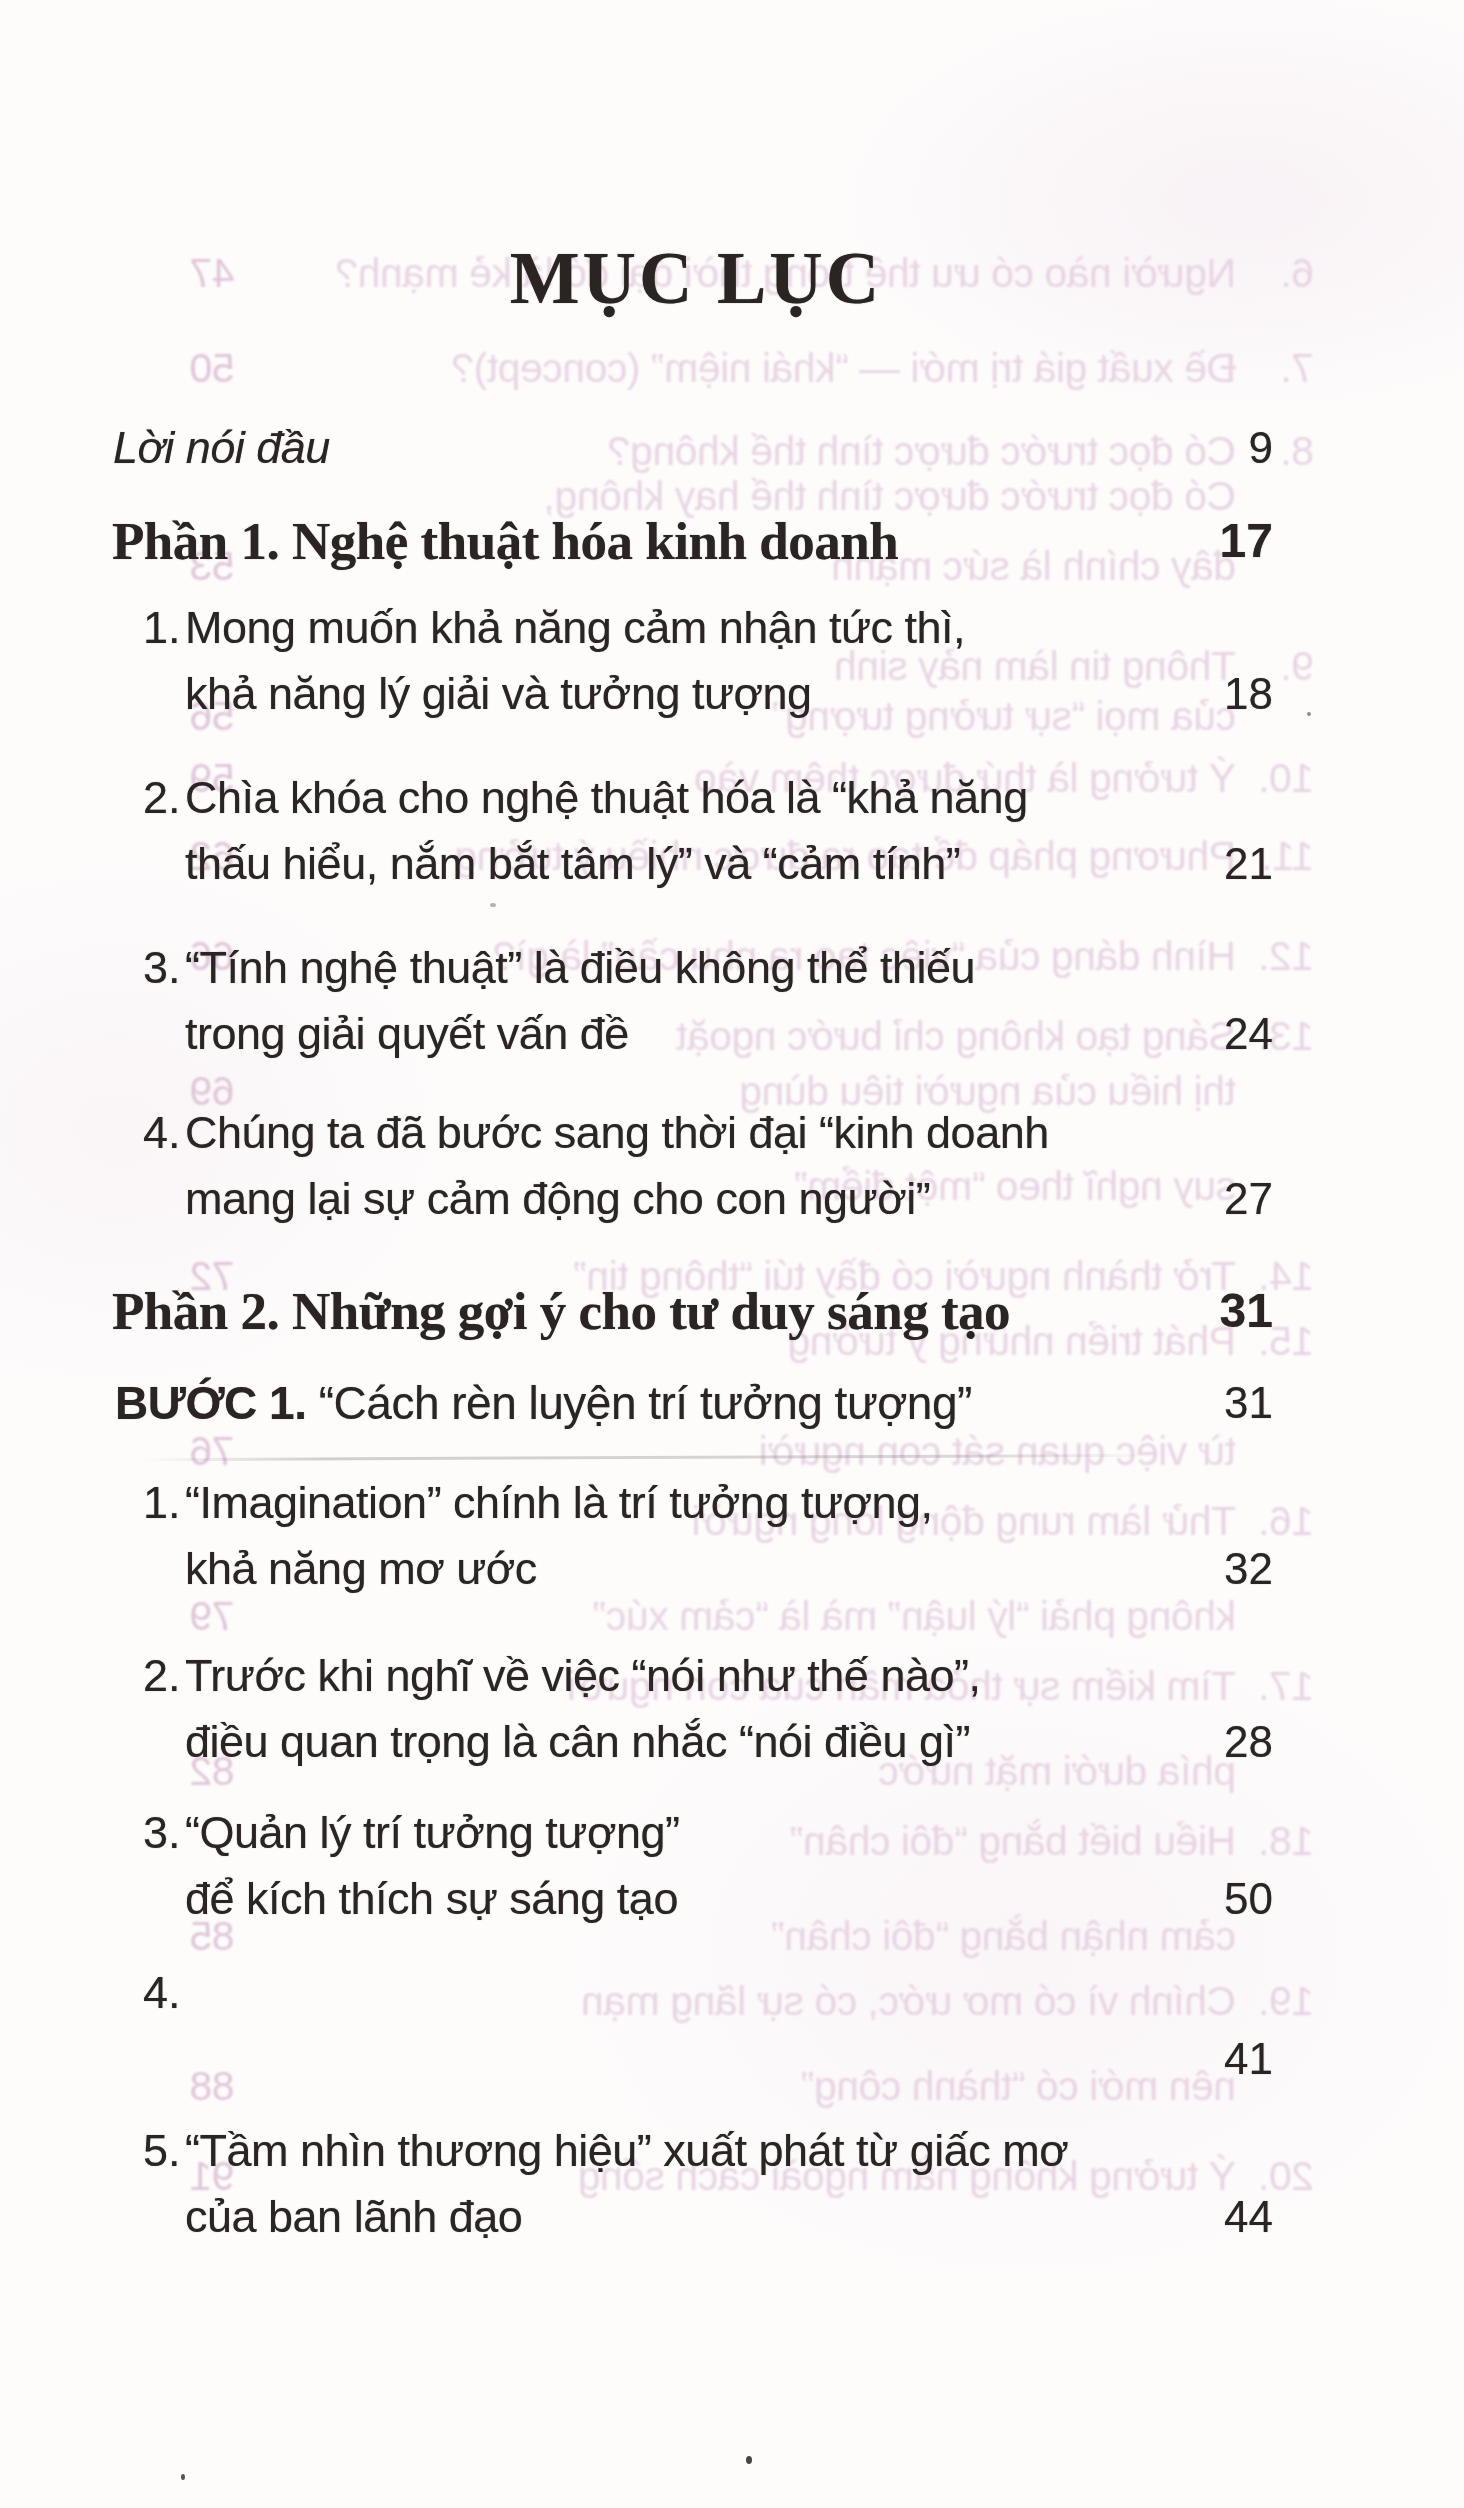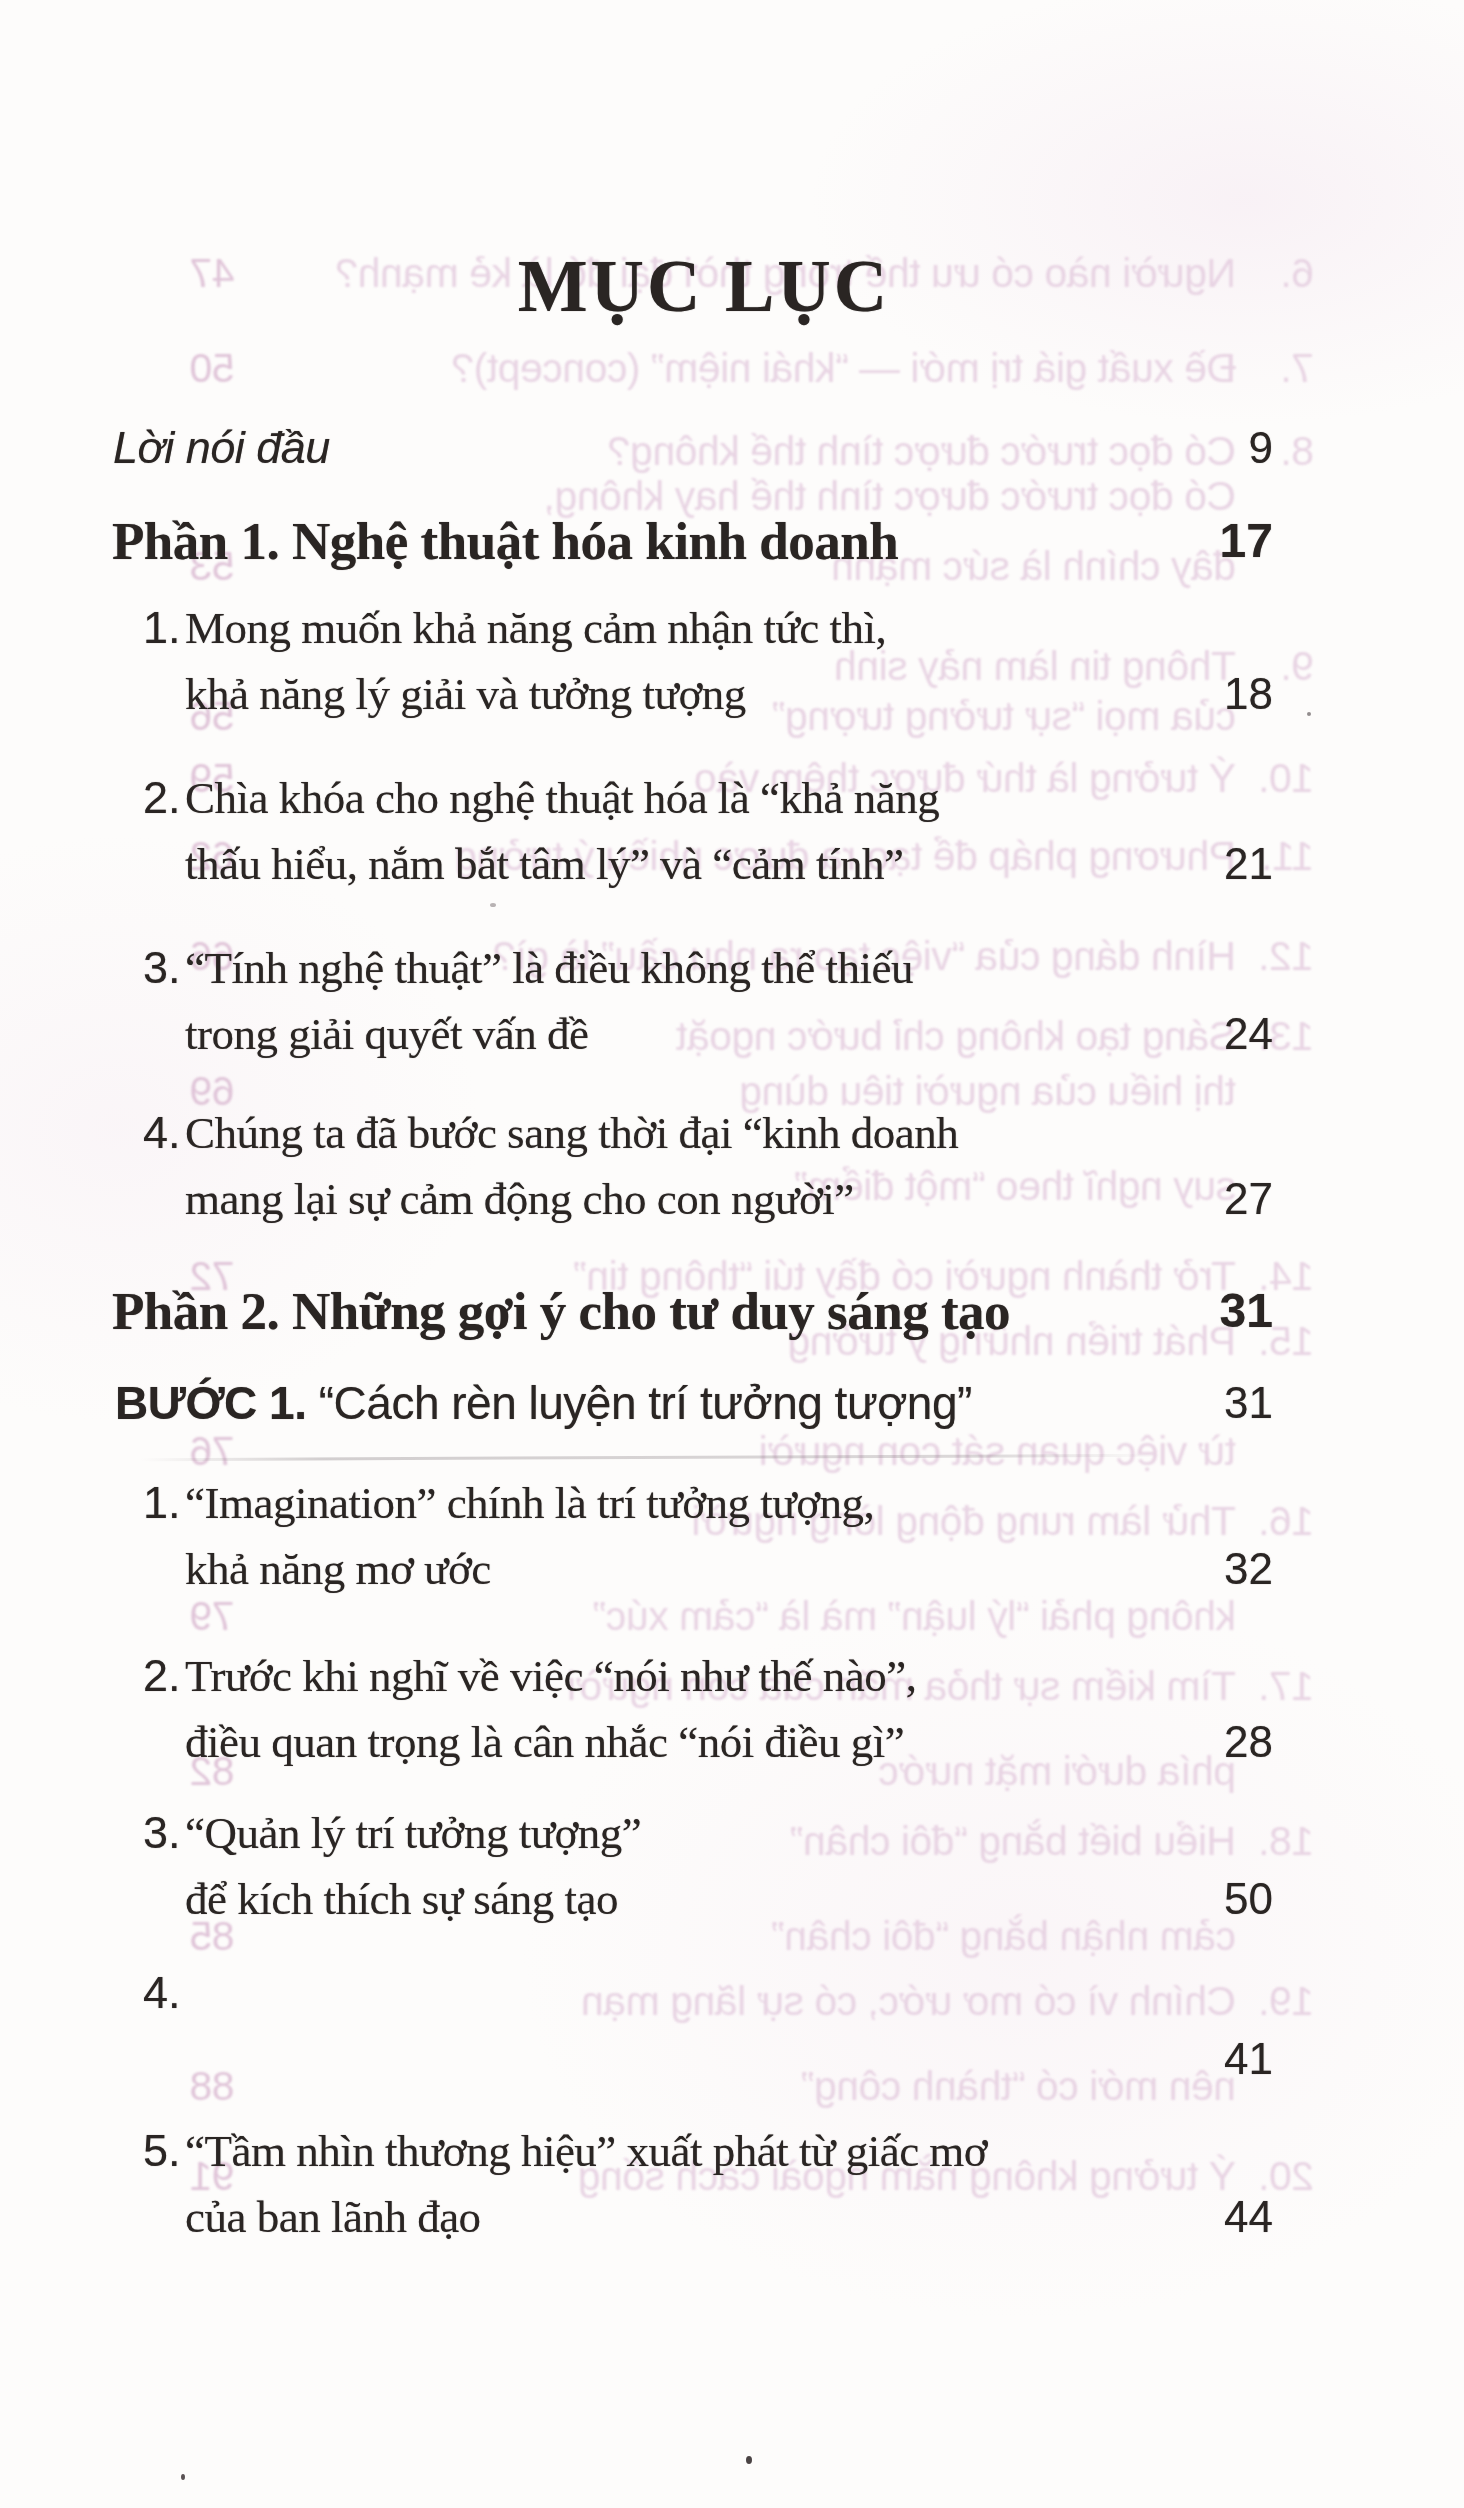--- a/index.html
+++ b/index.html
@@ -30,21 +30,21 @@
     display:flex;justify-content:space-between;align-items:flex-start;
     font-size:41px;line-height:52px;letter-spacing:-.5px;
     white-space:nowrap;
   }
   .bleed-line .b-num{width:78px;flex:none;}
   .bleed-line .b-text{flex:1;overflow:hidden;}
   .bleed-line .b-pg{flex:none;margin-left:30px;color:#ddbfd5;}
   
   .title{
     position:absolute;top:236px;left:112px;width:1168px;
-    margin:8px;text-align:center;
+    margin:0;text-align:center;
     font-family:"Liberation Serif","DejaVu Serif",serif;
     font-weight:700;font-size:74px;letter-spacing:3px;
     text-shadow:0 0 1px rgba(40,35,32,.55);
   }
   .row{position:absolute;left:0;right:0;}
   .row .pg{
     position:absolute;right:191px;bottom:0;
     font-size:44px;line-height:66px;
     text-shadow:0 0 1px rgba(40,35,32,.5);
   }
@@ -69,21 +69,20 @@
   .row-step .label b{font-weight:700;margin-top:32px;}
   .row-item .num{
     position:absolute;left:143px;top:0;
     font-size:45px;line-height:66px;
     text-shadow:0 0 1px rgba(40,35,32,.5);
   }
   .row-item .text{
     position:absolute;left:185px;top:0;right:330px;
     font-size:45px;line-height:66px;letter-spacing:-.5px;white-space:nowrap;
     text-shadow:0 0 1px rgba(40,35,32,.5);
-    font-family:Liberation Serif, serif;
   }
   
   .crease{
     position:absolute;left:140px;top:1456px;width:1020px;height:3px;
     background:linear-gradient(90deg,transparent,rgba(120,110,115,.32) 18%,rgba(120,110,115,.26) 82%,transparent);
     transform:rotate(-.25deg);
   }
   .speck{position:absolute;border-radius:50%;}
   .speck-1{left:746px;top:2456px;width:6px;height:8px;background:#4a4344;}
   .speck-2{left:181px;top:2474px;width:4px;height:6px;background:#5a5254;}

